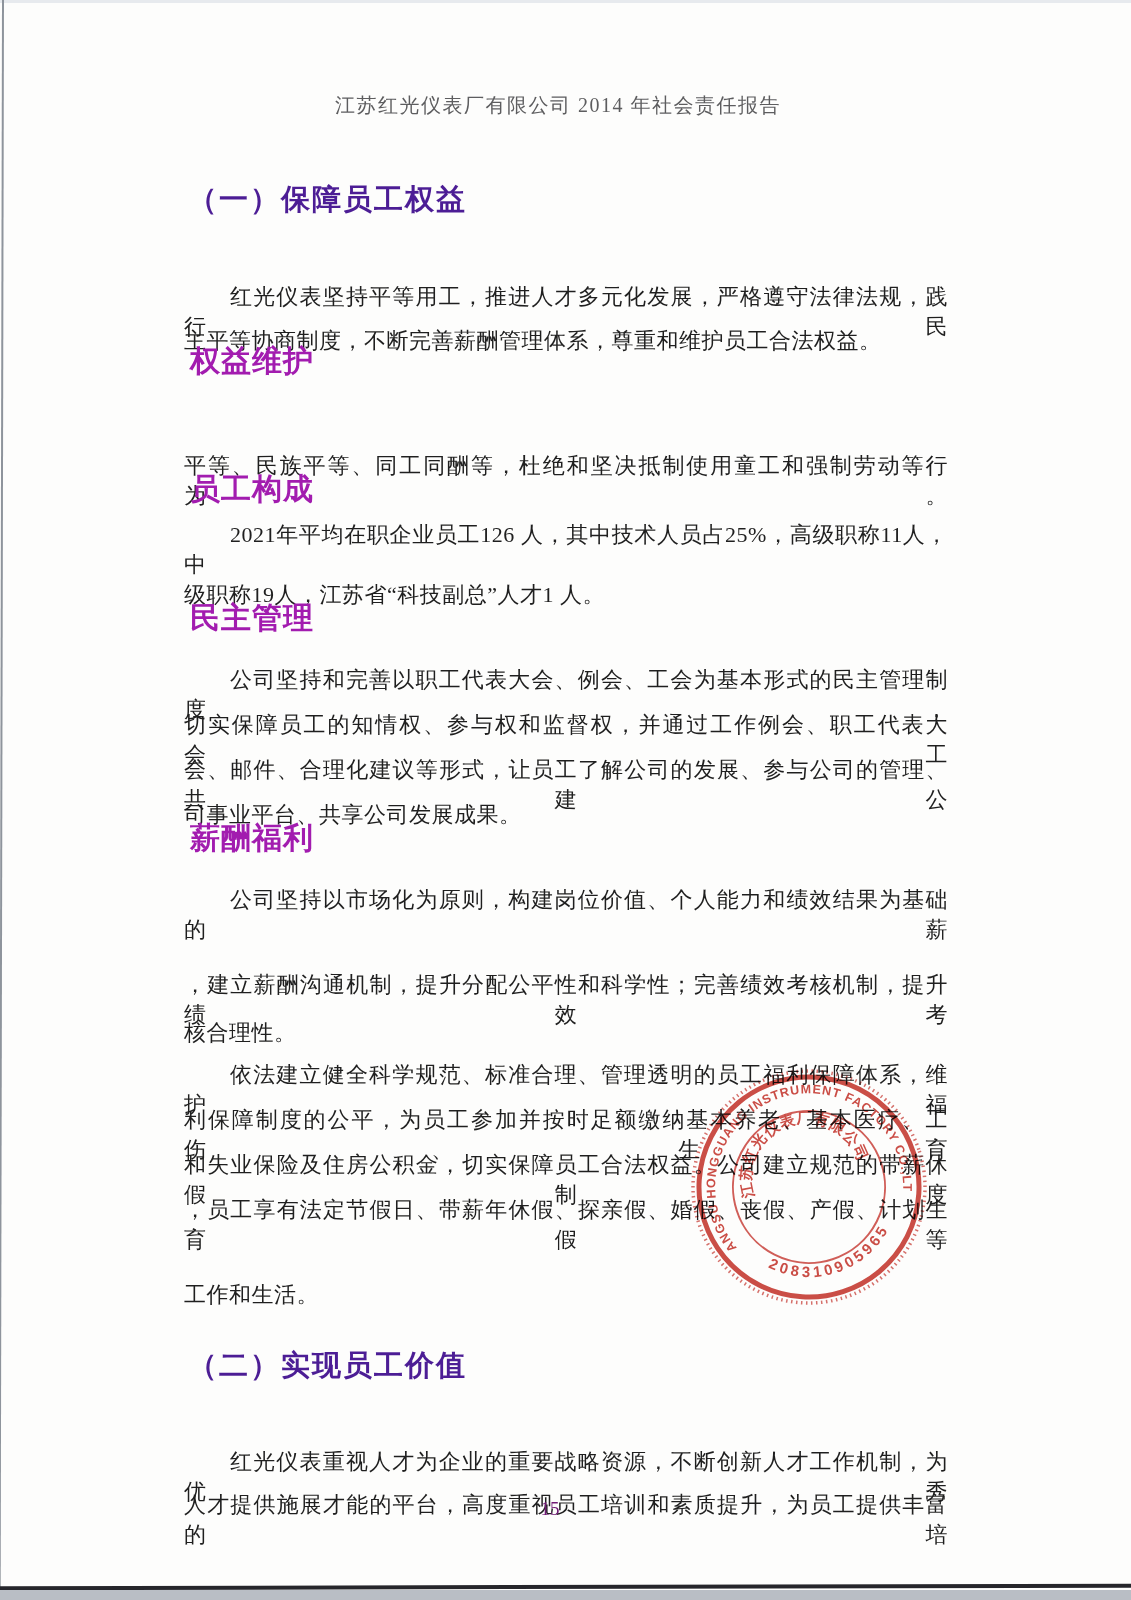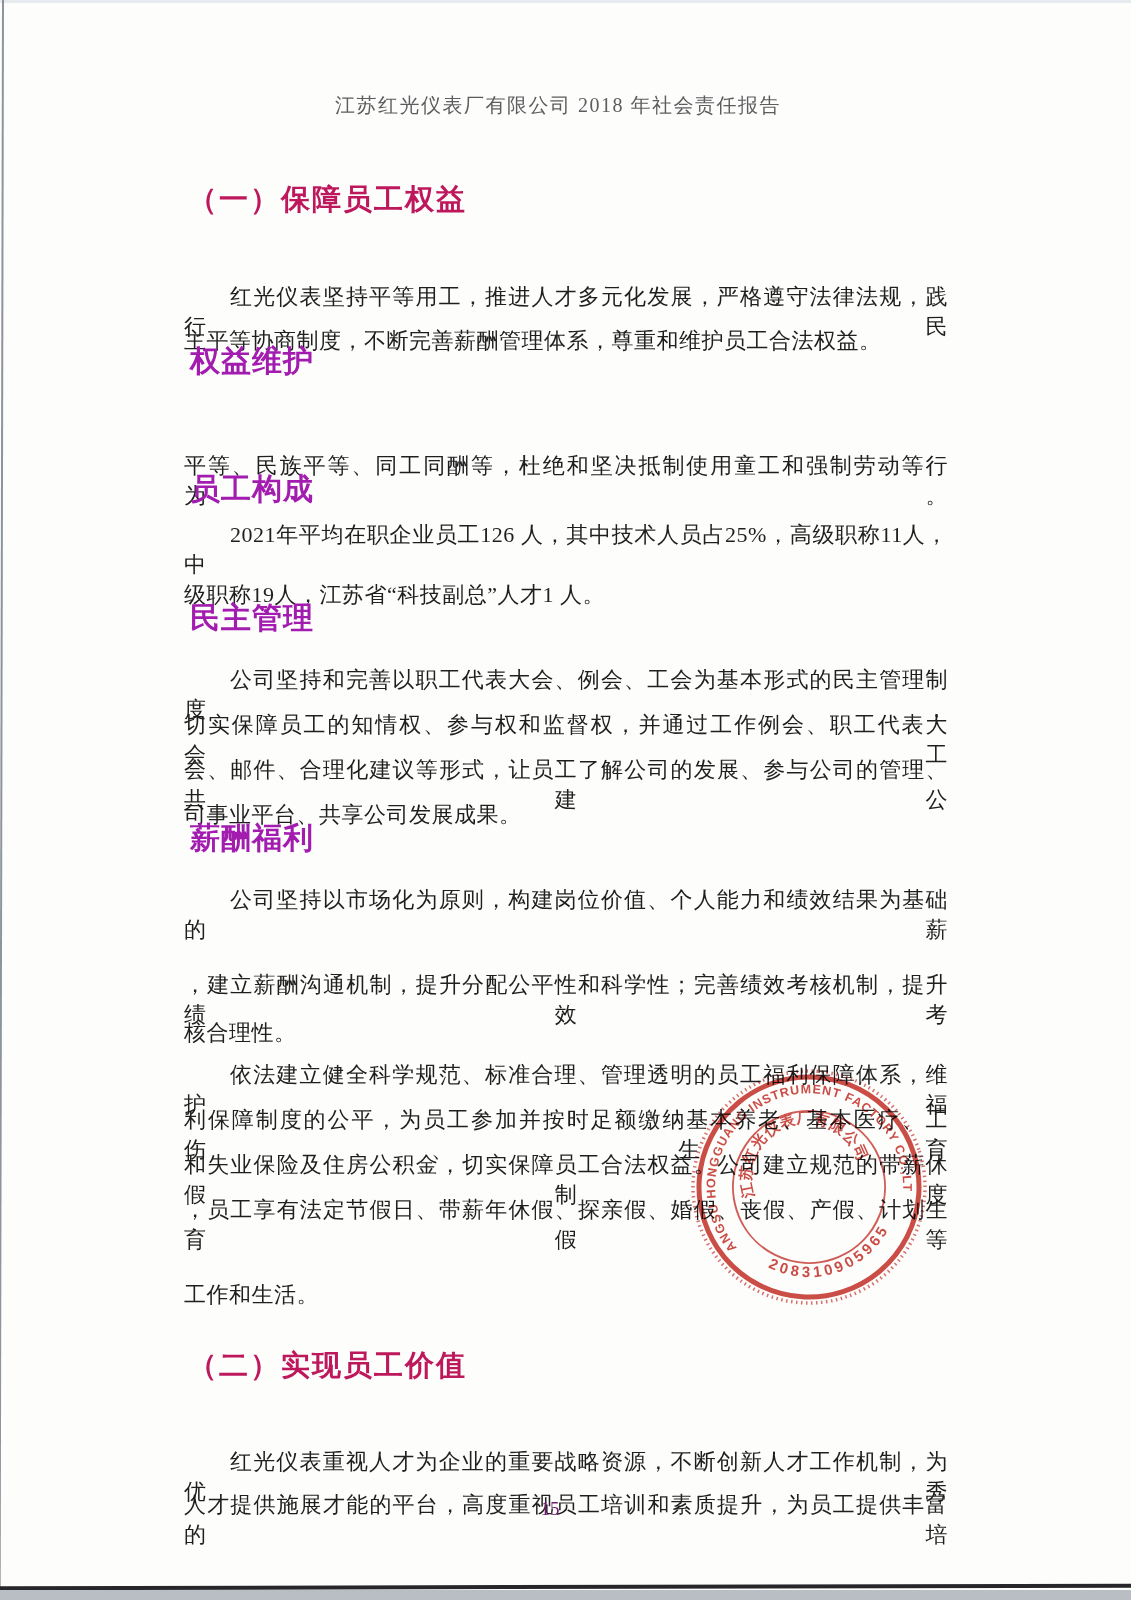--- a/index.html
+++ b/index.html
@@ -13,21 +13,21 @@
              transform:rotate(0.12deg);transform-origin:top left;}
   .edge-bottom-line{position:absolute;left:0;top:1585px;width:1131px;height:4px;background:#26262b;
              transform:rotate(-0.12deg);}
   .edge-bottom-strip{position:absolute;left:0;top:1590px;width:1131px;height:10px;background:#b9bec5;}
 
   .header{position:absolute;left:0;top:92px;width:1116px;text-align:center;
           font-size:20px;color:#5d5d5f;letter-spacing:1.5px;}
 
   .h-sec{position:absolute;left:188px;
          font-family:"Liberation Sans","DejaVu Sans",sans-serif;
-         font-weight:700;font-size:29px;color:#be185d;letter-spacing:2px;}
+         font-weight:700;font-size:29px;color:#4c1d95;letter-spacing:2px;}
 
   .line{position:absolute;left:184px;width:764px;font-size:22px;line-height:30px;
         color:#1f1f1f;letter-spacing:0.5px;margin-top:24px;}
   .fill{text-align:justify;text-align-last:justify;}
   .indent{text-indent:46px;}
 
   .sub{position:absolute;left:190px;
        font-family:Liberation Mono, monospace;
        font-weight:700;font-size:30px;color:#a21caf;letter-spacing:1px;}
 
@@ -40,21 +40,21 @@
 </head>
 <body>
 
 <div class="page">
 
   <div class="edge-top"></div>
   <div class="edge-left"></div>
   <div class="edge-bottom-line"></div>
   <div class="edge-bottom-strip"></div>
 
-  <div class="header">江苏红光仪表厂有限公司 2018 年社会责任报告</div>
+  <div class="header">江苏红光仪表厂有限公司 2014 年社会责任报告</div>
 
   <div class="h-sec" style="top:180px">（一）保障员工权益</div>
 
   <div class="line fill indent" style="top:258px">红光仪表坚持平等用工，推进人才多元化发展，严格遵守法律法规，践行民</div>
   <div class="line" style="top:302px">主平等协商制度，不断完善薪酬管理体系，尊重和维护员工合法权益。</div>
 
   <div class="sub" style="top:341px">权益维护</div>
 
   <div class="line fill" style="top:427px">平等、民族平等、同工同酬等，杜绝和坚决抵制使用童工和强制劳动等行为。</div>
 

